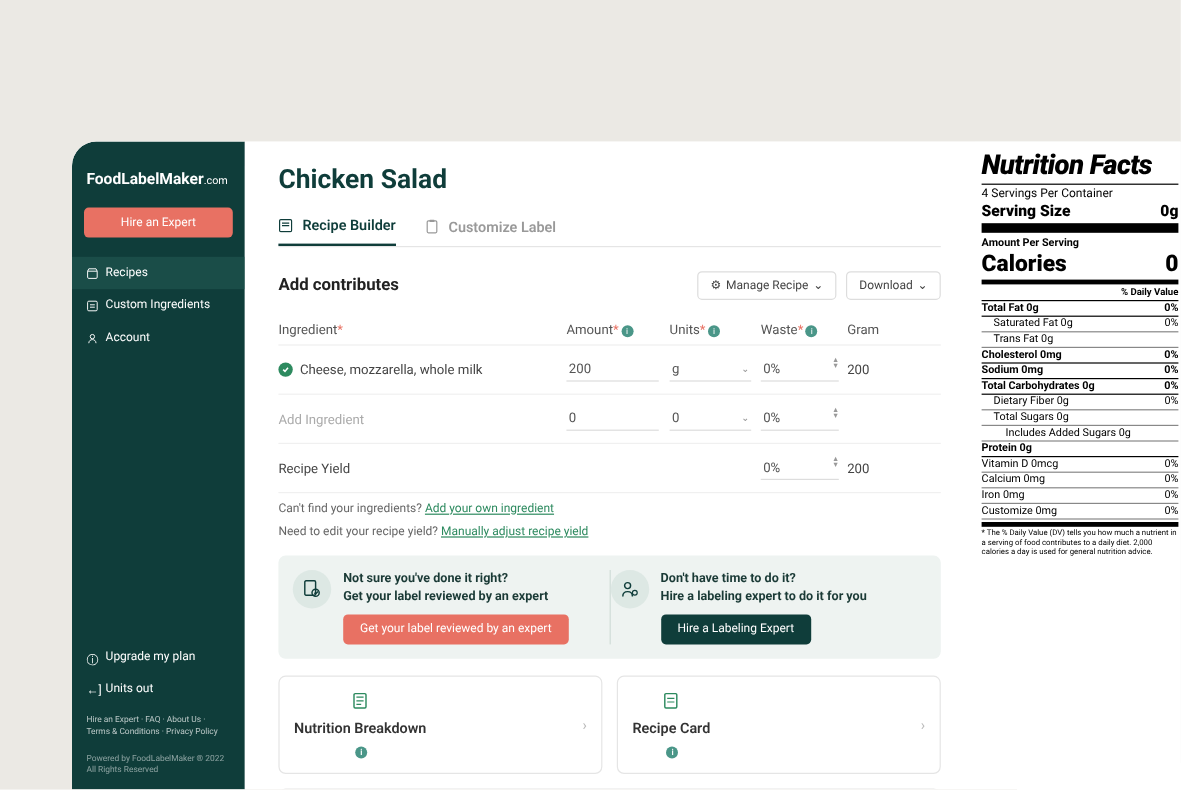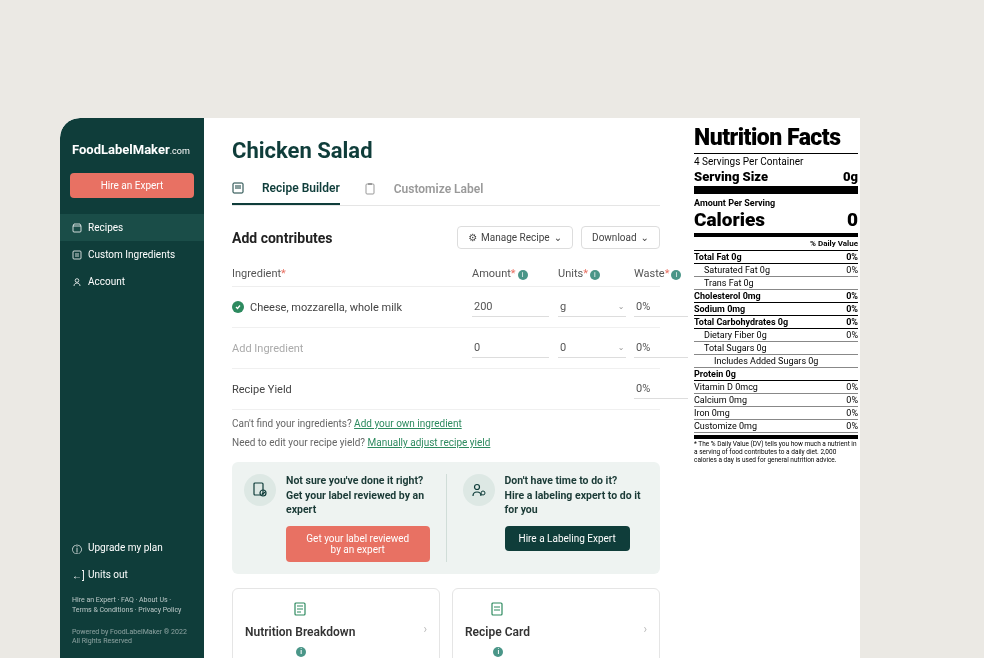--- a/index.html
+++ b/index.html
@@ -1,34 +1,34 @@
 <!DOCTYPE html>
 <html><head>
 <meta charset="utf-8">
 <style>
 * { margin: 0; padding: 0; box-sizing: border-box; font-family: -apple-system, BlinkMacSystemFont, "Segoe UI", Roboto, sans-serif; }
 body { background: #ebe9e4; width: 984px; height: 658px; overflow: hidden; position: relative; }
-.app { position: absolute; left: 60px; top: 118px; width: 800px; height: 540px; display: flex; border-radius: 20px 0 0 0; overflow: hidden; background: #fff; }
+.app { position: absolute; left: 60px; top: 118px; width: 924px; height: 540px; display: flex; border-radius: 20px 0 0 0; overflow: hidden; background: #fff; }
 .sidebar { width: 144px; background: #0f3d3a; color: #fff; display: flex; flex-direction: column; border-radius: 20px 0 0 0; padding-top: 16px; }
 .logo { padding: 8px 12px 16px; font-weight: 700; font-size: 13px; }
 .logo .sub { font-size: 9px; font-weight: 400; }
 .hire-btn { margin: 0 10px 16px; background: #e87163; color: #fff; border: none; border-radius: 4px; padding: 7px 0; font-size: 10px; cursor: pointer; }
 .nav-item { display: flex; align-items: center; gap: 6px; padding: 8px 12px; font-size: 10px; cursor: pointer; }
 .nav-item.active { background: #1a4d48; }
 .nav-icon { width: 10px; height: 10px; display: inline-block; }
 .sidebar-spacer { flex: 1; }
 .upgrade, .signout { display: flex; align-items: center; gap: 6px; padding: 8px 12px; font-size: 10px; cursor: pointer; }
 .footer-links { padding: 8px 12px; font-size: 7px; line-height: 1.4; opacity: 0.7; }
 .footer-copy { padding: 4px 12px 12px; font-size: 7px; opacity: 0.5; line-height: 1.3; }
 
 .main { flex: 1; background: #fff; display: flex; overflow: hidden; }
 .content { flex: 1; padding: 20px 28px; overflow: hidden; }
 .title { color: #0f3d3a; font-size: 22px; font-weight: 700; margin-bottom: 18px; }
 .tabs { display: flex; gap: 24px; border-bottom: 1px solid #e5e5e5; margin-bottom: 20px; }
-.tab { display: flex; align-items: center; gap: 18px; padding: 0 0 8px; font-size: 12px; font-weight: 600; color: #999; cursor: pointer; }
+.tab { display: flex; align-items: center; gap: 8px; padding: 0 0 8px; font-size: 12px; font-weight: 600; color: #999; cursor: pointer; }
 .tab.active { color: #0f3d3a; border-bottom: 2px solid #0f3d3a; }
 .tab-icon { width: 12px; height: 12px; }
 
 .section-head { display: flex; justify-content: space-between; align-items: center; margin-bottom: 12px; }
 .section-title { font-size: 14px; font-weight: 700; color: #222; }
 .head-actions { display: flex; gap: 8px; }
 .head-btn { border: 1px solid #ddd; background: #fff; border-radius: 4px; padding: 5px 10px; font-size: 10px; color: #444; cursor: pointer; display: flex; align-items: center; gap: 4px; }
 
 .ing-table { width: 100%; }
 .ing-header { display: flex; padding: 6px 0; font-size: 11px; color: #555; border-bottom: 1px solid #eee; }
@@ -43,40 +43,40 @@
 .ing-row input, .ing-row .sel { border: none; border-bottom: 1px solid #ddd; padding: 3px 2px; font-size: 11px; width: 90%; color: #555; background: transparent; }
 .ing-row .sel { display: flex; justify-content: space-between; align-items: center; }
 .check-icon { width: 12px; height: 12px; border-radius: 50%; background: #2d8a5f; display: inline-flex; align-items: center; justify-content: center; margin-right: 6px; flex-shrink: 0; }
 .placeholder { color: #aaa; }
 .stepper { position: relative; }
 .stepper-arrows { position: absolute; right: 8px; top: 0; font-size: 7px; color: #999; display: flex; flex-direction: column; line-height: 5px; }
 
 .helper { font-size: 10px; color: #666; margin-top: 8px; }
 .helper a { color: #2d8a5f; text-decoration: underline; cursor: pointer; }
 
-.promo-row { display: flex; background: #eef3f1; border-radius: 6px; margin-top: 14px; padding: 12px; gap: 16px; }
+.promo-row { display: flex; background: #eef3f1; border-radius: 6px; margin-top: 14px; padding: 12px; gap: 0; }
 .promo { flex: 1; display: flex; gap: 10px; }
 .promo-icon { width: 32px; height: 32px; border-radius: 50%; background: #dde8e4; display: flex; align-items: center; justify-content: center; flex-shrink: 0; }
 .promo-text { font-size: 10.5px; line-height: 1.4; }
 .promo-text .strong { font-weight: 700; color: #1a3a36; }
 .promo-btn { margin-top: 8px; border: none; border-radius: 4px; padding: 7px 14px; font-size: 10px; cursor: pointer; color: #fff; }
 .btn-orange { background: #e87163; }
 .btn-green { background: #0f3d3a; }
 .promo-divider { width: 1px; background: #d0ddd8; }
 
 .cards-row { display: flex; gap: 12px; margin-top: 14px; }
 .card { flex: 1; border: 1px solid #e5e5e5; border-radius: 6px; padding: 12px; display: flex; align-items: center; justify-content: space-between; cursor: pointer; }
 .card-left { display: flex; align-items: center; gap: 8px; font-size: 12px; font-weight: 600; color: #333; flex-direction: column; }
 .card-icon { width: 16px; height: 16px; }
 .chev { color: #bbb; font-size: 12px; }
 
 .claims { border: 1px solid #e5e5e5; border-radius: 6px; padding: 12px; margin-top: 12px; font-size: 12px; font-weight: 600; color: #333; display: flex; align-items: center; gap: 8px; }
 
 .nutrition { width: 172px; background: #fff; padding: 6px 2px 6px 6px; font-family: Arial, Helvetica, sans-serif; font-size: 9px; overflow: hidden; }
-.nf-title { font-size: 23px; font-weight: 900; border-bottom: 1px solid #000; padding-bottom: 2px; letter-spacing: -0.5px; }
+.nf-title { font-size: 23px; font-weight: 900; border-bottom: 1px solid #000; padding-bottom: 2px; letter-spacing: -0.5px; font-style: italic; }
 .nf-serv { font-size: 10px; padding: 2px 0; }
 .nf-servsize { font-size: 13px; font-weight: 900; display: flex; justify-content: space-between; border-bottom: 8px solid #000; padding-bottom: 2px; }
 .nf-aps { font-size: 9px; font-weight: 700; padding-top: 4px; }
 .nf-cal { font-size: 19px; font-weight: 900; display: flex; justify-content: space-between; border-bottom: 4px solid #000; padding-bottom: 2px; }
 .nf-dv { text-align: right; font-size: 8px; font-weight: 700; border-bottom: 1px solid #000; padding: 2px 0; }
 .nf-row { display: flex; justify-content: space-between; border-bottom: 1px solid #888; padding: 1px 0; font-size: 9px; text-align: right; }
 .nf-row.bold { font-weight: 700; border-bottom: 1px solid #000; }
 .nf-row.indent1 { padding-left: 10px; }
 .nf-row.indent2 { padding-left: 20px; }
 .nf-thick { border-bottom: 8px solid #000; }

